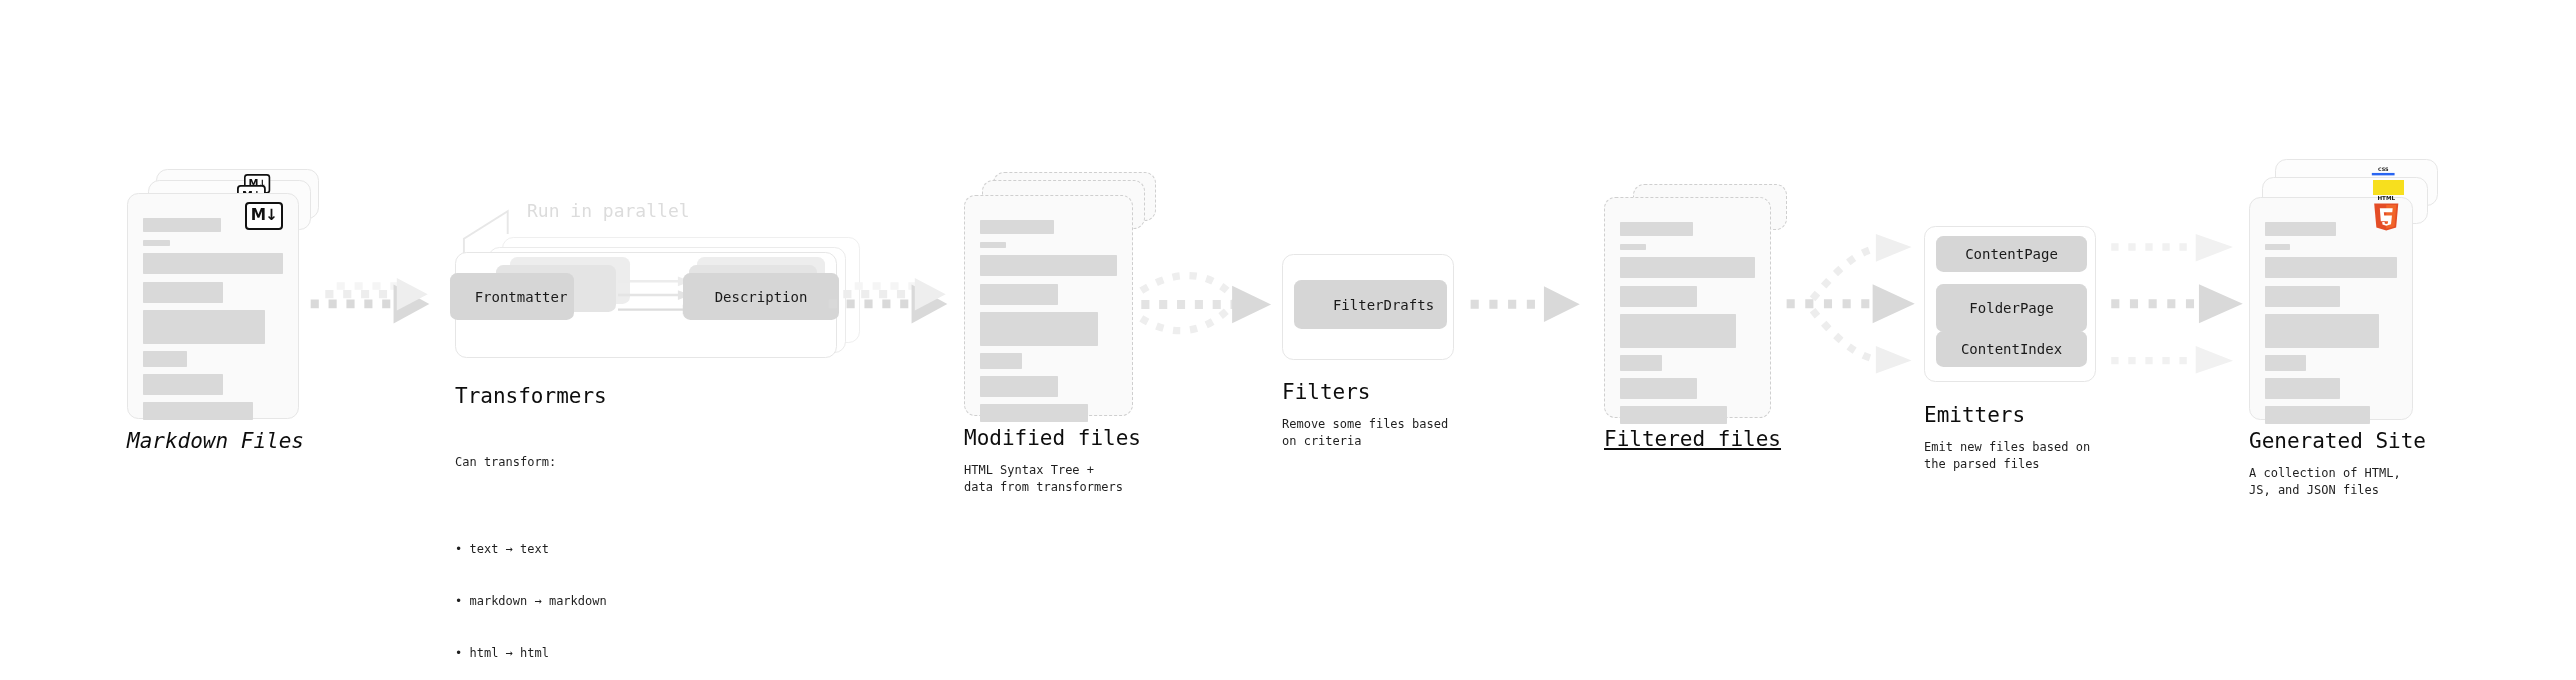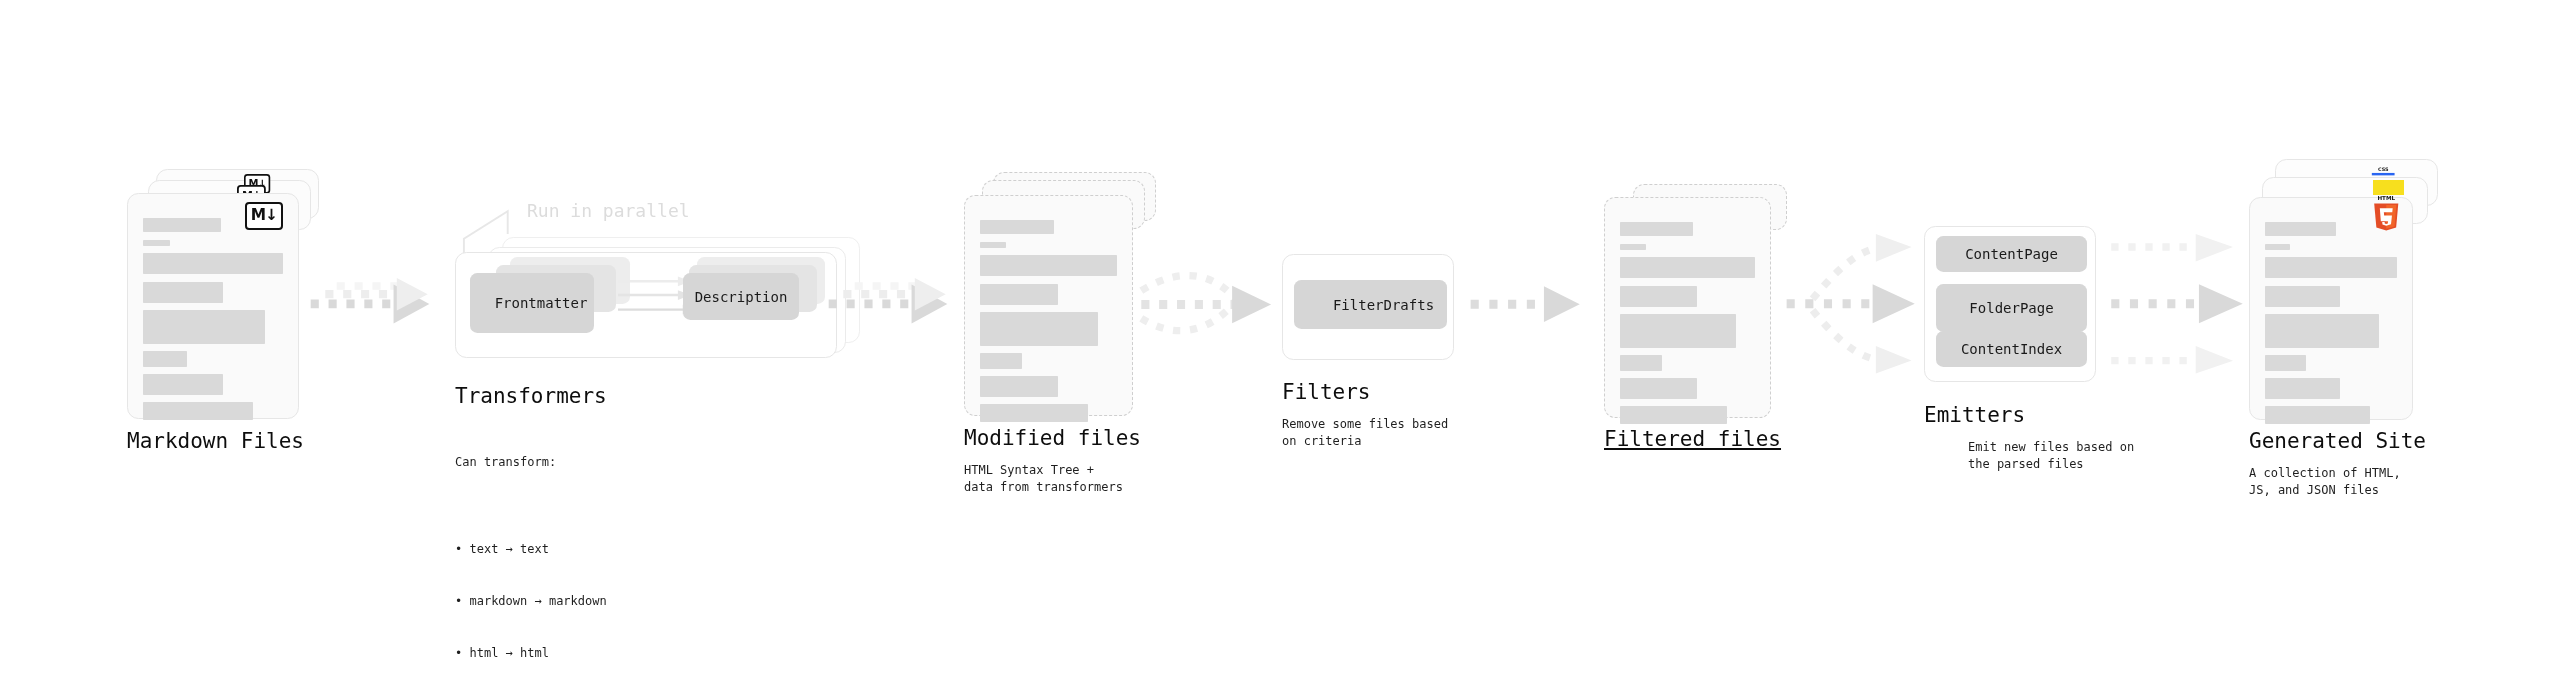--- a/index.html
+++ b/index.html
@@ -111,21 +111,21 @@
         <div class="bar" style="width:57%;height:21px;"></div>
         <div class="bar" style="width:87%;height:34px;"></div>
         <div class="bar" style="width:31%;height:15.4px;"></div>
         <div class="bar" style="width:57%;height:21px;"></div>
         <div class="bar" style="width:79%;height:18px;"></div>
       </div>
     </div>
 
     <div class="md-badge" style="left:245px;top:202px;width:34px;height:24.4px;font-size:15.4px;">M↓</div>
 
-    <div class="title" style="left:127px;top:429px;">Markdown Files</div>
+    <div class="title" style="left:127px;top:429px;font-style:italic;">Markdown Files</div>
   </div>
 
   <svg class="node" style="left:309px;top:273px;" width="122" height="65" viewBox="0 0 150 80">
     <line x1="2" y1="38" x2="108" y2="38" stroke="#d9d9d9" stroke-width="11" stroke-dasharray="10 12"></line>
     <line x1="20" y1="26" x2="112" y2="26" stroke="#ededed" stroke-width="10" stroke-dasharray="10 12"></line>
     <line x1="34" y1="16" x2="114" y2="16" stroke="#f5f5f5" stroke-width="9" stroke-dasharray="10 12"></line>
     <polygon points="104,14 148,38 104,62" fill="#d9d9d9"></polygon>
     <polygon points="108,6 146,26 108,46" fill="#eeeeee"></polygon>
   </svg>
 
@@ -147,22 +147,22 @@
 
     <svg class="node" style="left:618px;top:273px;" width="89" height="57" viewBox="0 0 110 70">
       <line x1="0" y1="10" x2="76" y2="10" stroke="#ececec" stroke-width="3"></line>
       <polygon points="74,4 90,10 74,16" fill="#ececec"></polygon>
       <line x1="0" y1="27" x2="76" y2="27" stroke="#e4e4e4" stroke-width="3"></line>
       <polygon points="74,21 90,27 74,33" fill="#e4e4e4"></polygon>
       <line x1="0" y1="45" x2="82" y2="45" stroke="#dcdcdc" stroke-width="3"></line>
       <polygon points="80,39 96,45 80,51" fill="#dcdcdc"></polygon>
     </svg>
 
-    <div class="pill" style="left:470px;top:273px;width:124px;height:60px;padding-left:18px;">Frontmatter</div>
-    <div class="pill" style="left:683px;top:273px;width:116px;height:47px;">Description</div>
+    <div class="pill" style="left:450px;top:273px;width:124px;height:47px;padding-left:18px;">Frontmatter</div>
+    <div class="pill" style="left:683px;top:273px;width:156px;height:47px;">Description</div>
 
     <div class="title" style="left:455px;top:384px;">Transformers</div>
     <div class="caption" style="left:455px;top:419px;">
       <div>Can transform:</div>
       <ul class="bullets">
         <li>text → text</li>
         <li>markdown → markdown</li>
         <li>html → html</li>
       </ul>
     </div>
@@ -241,21 +241,21 @@
     <polygon points="112,0 156,16 112,34" fill="#efefef"></polygon>
     <polygon points="112,138 156,156 112,172" fill="#efefef"></polygon>
   </svg>
 
   <div class="node">
     <div class="group" style="left:1924px;top:226px;width:172px;height:156px;"></div>
     <div class="pill" style="left:1936px;top:236px;width:151px;height:36px;">ContentPage</div>
     <div class="pill" style="left:1936px;top:284px;width:151px;height:48px;">FolderPage</div>
     <div class="pill" style="left:1936px;top:331px;width:151px;height:36px;">ContentIndex</div>
     <div class="title" style="left:1924px;top:403px;">Emitters</div>
-    <div class="caption" style="left:1924px;top:439px;margin-left:44px;">Emit new files based on
+    <div class="caption" style="left:1924px;top:439px;">Emit new files based on
 the parsed files</div>
   </div>
 
   <svg class="node" style="left:2111px;top:234px;" width="145" height="138" viewBox="0 0 178 170">
     <line x1="0" y1="16" x2="108" y2="16" stroke="#f1f1f1" stroke-width="9" stroke-dasharray="9 12"></line>
     <polygon points="104,0 150,16 104,34" fill="#f1f1f1"></polygon>
     <line x1="0" y1="86" x2="112" y2="86" stroke="#dcdcdc" stroke-width="11" stroke-dasharray="10 13"></line>
     <polygon points="108,62 162,86 108,110" fill="#d9d9d9"></polygon>
     <line x1="0" y1="156" x2="108" y2="156" stroke="#f1f1f1" stroke-width="9" stroke-dasharray="9 12"></line>
     <polygon points="104,138 150,156 104,172" fill="#f1f1f1"></polygon>

